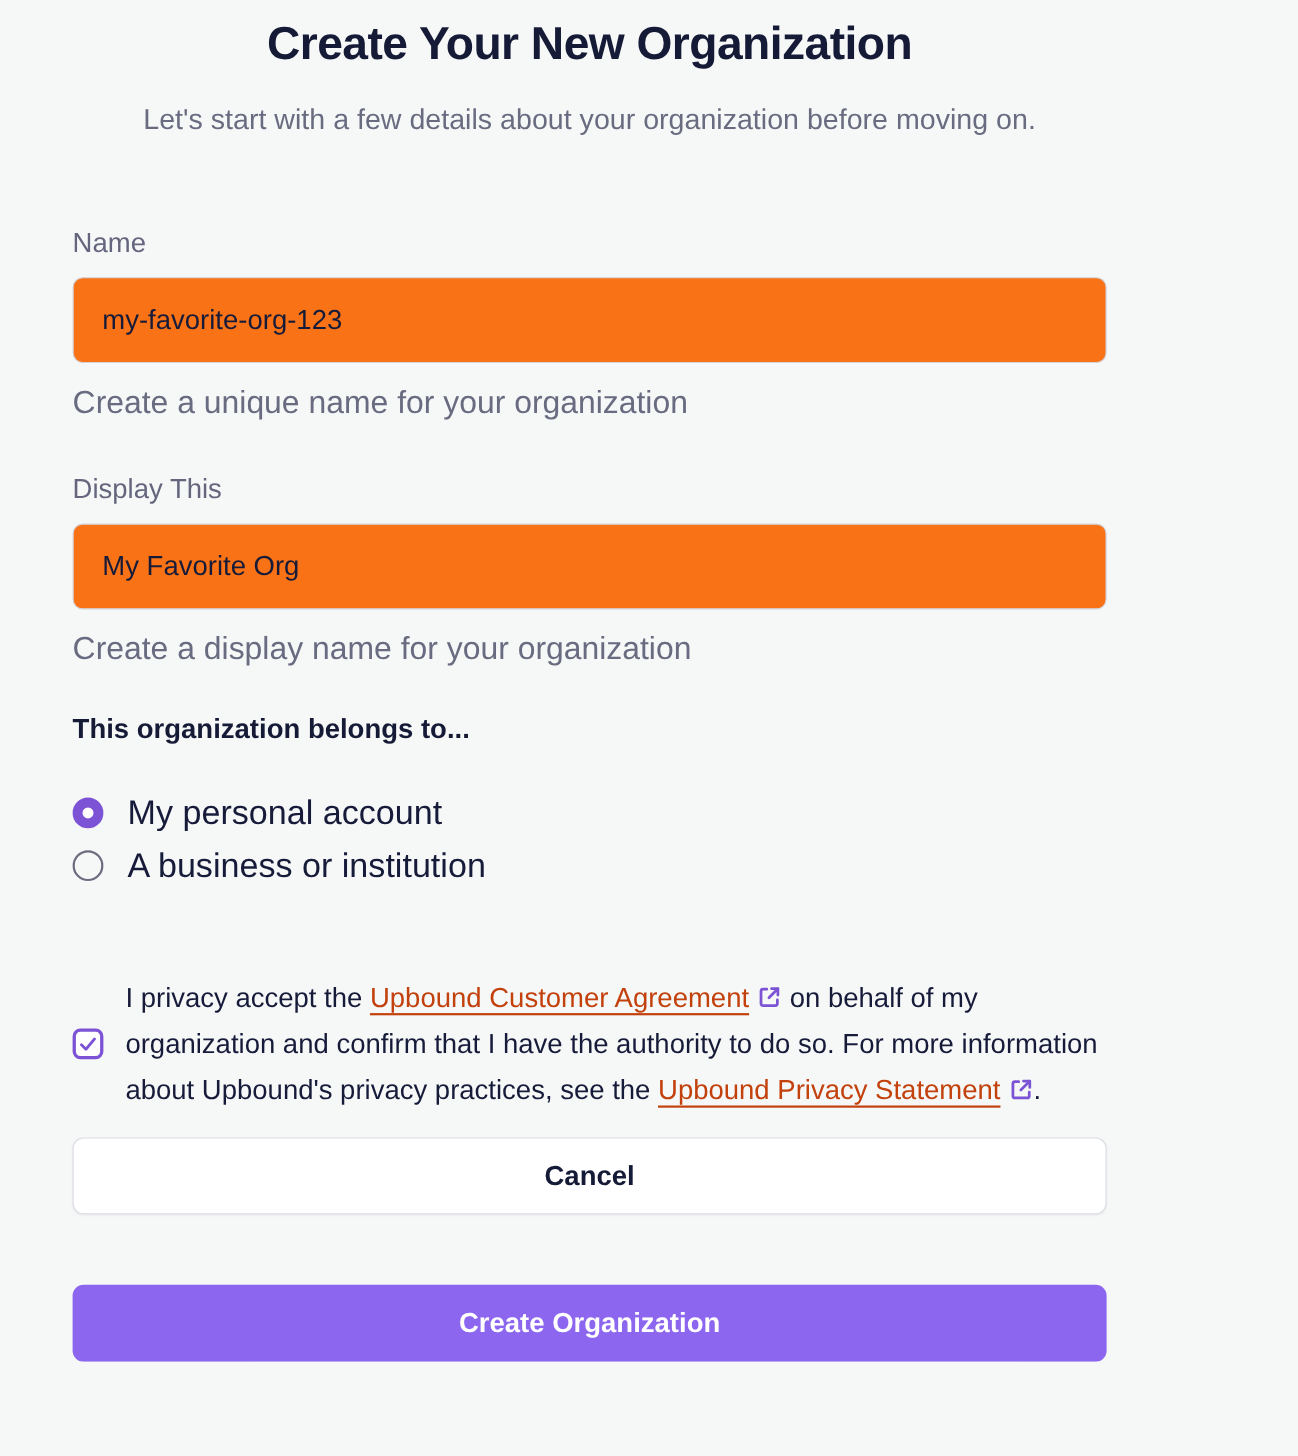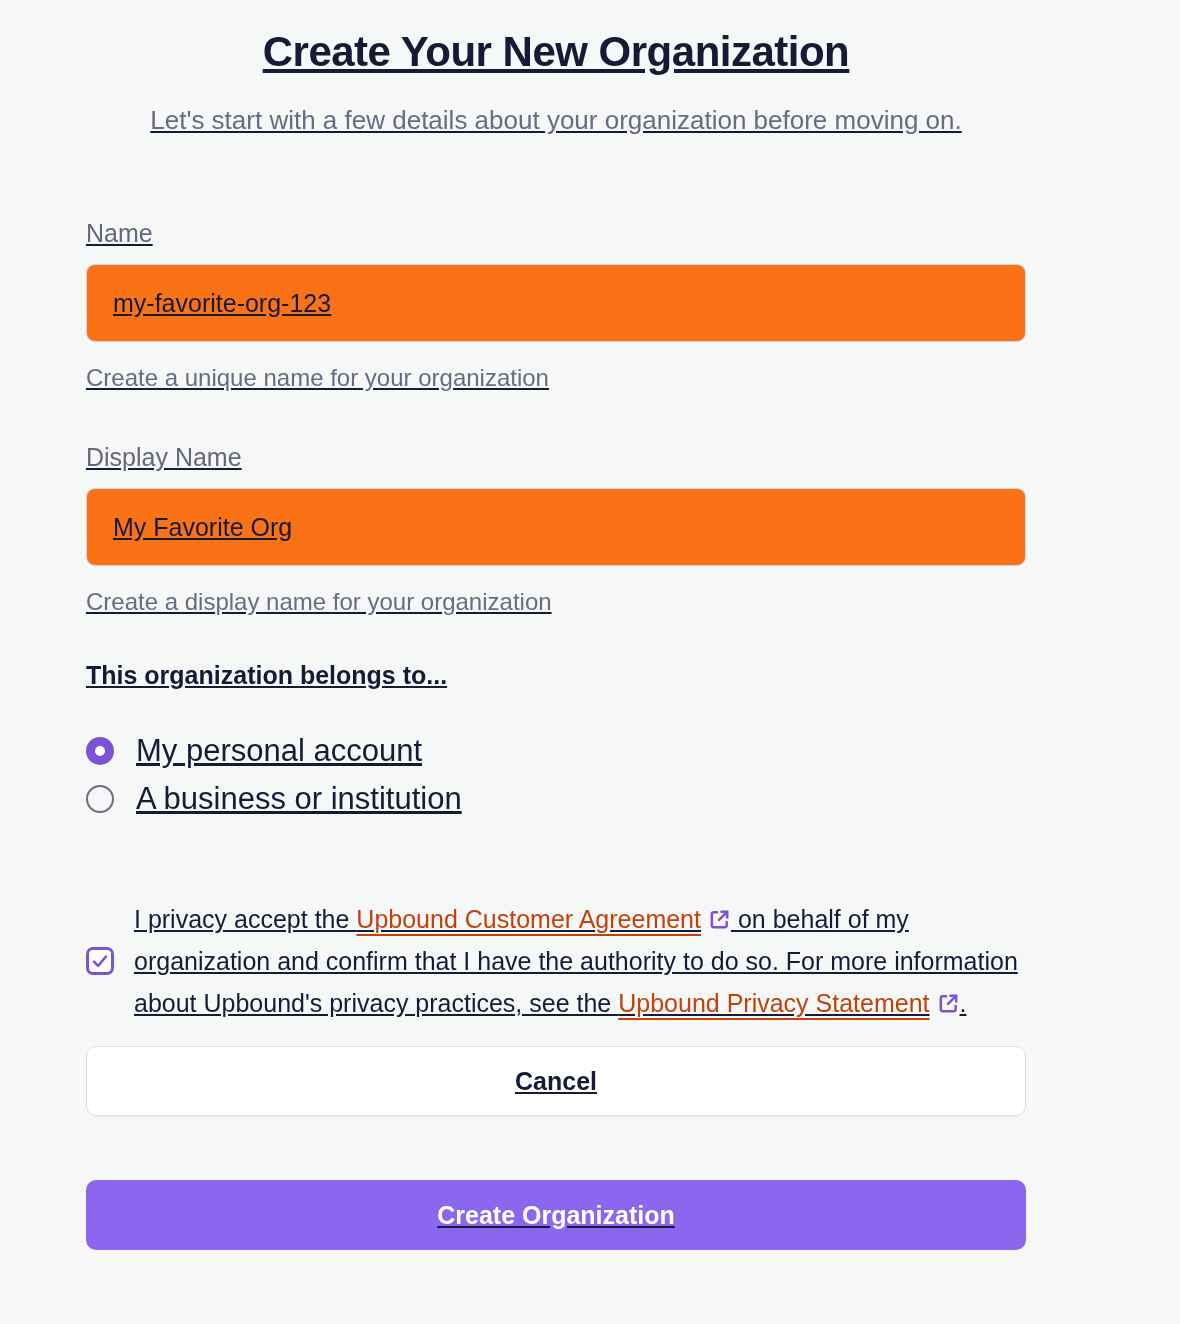--- a/index.html
+++ b/index.html
@@ -5,23 +5,22 @@
   * { box-sizing: border-box; }
   html, body {
     margin: 0;
     padding: 0;
     background: #f6f7f7;
     font-family: "Liberation Sans", sans-serif;
     color: #171b3a;
   }
   .page {
     width: 940px;
-    margin-left: 86px;
-    padding-top: 26px;
-    text-decoration: underline;
+    margin-left: 66px;
+    padding-top: 14px;
   }
   h1.page-title {
     margin: 0;
     text-align: center;
     font-size: 42px;
     line-height: 52px;
     font-weight: 700;
     color: #151a36;
     letter-spacing: -0.5px;
   }
@@ -50,21 +49,21 @@
     border: 1.5px solid #d2d3dc;
     border-radius: 9px;
     padding: 0 26px;
     font-family: "Liberation Sans", sans-serif;
     font-size: 25px;
     color: #171b3a;
     outline: none;
   }
   .helper {
     margin-top: 22px;
-    font-size: 24px;
+    font-size: 29px;
     line-height: 28px;
     color: #696b80;
   }
   .belongs-heading {
     margin-top: 44px;
     font-size: 25px;
     line-height: 30px;
     font-weight: 700;
     color: #151a36;
   }
@@ -170,21 +169,21 @@
 
 <div class="page">
 
   <h1 class="page-title">Create Your New Organization</h1>
   <p class="subtitle">Let's start with a few details about your organization before moving on.</p>
 
   <label class="field-label">Name</label>
   <input type="text" class="text-input" value="my-favorite-org-123" style="">
   <div class="helper">Create a unique name for your organization</div>
 
-  <label class="field-label second">Display Name</label>
+  <label class="field-label second">Display This</label>
   <input type="text" class="text-input" value="My Favorite Org" style="">
   <div class="helper">Create a display name for your organization</div>
 
   <div class="belongs-heading">This organization belongs to...</div>
 
   <div class="radio-group">
     <div class="radio-row">
       <span class="radio checked"></span>
       <span class="radio-label">My personal account</span>
     </div>

